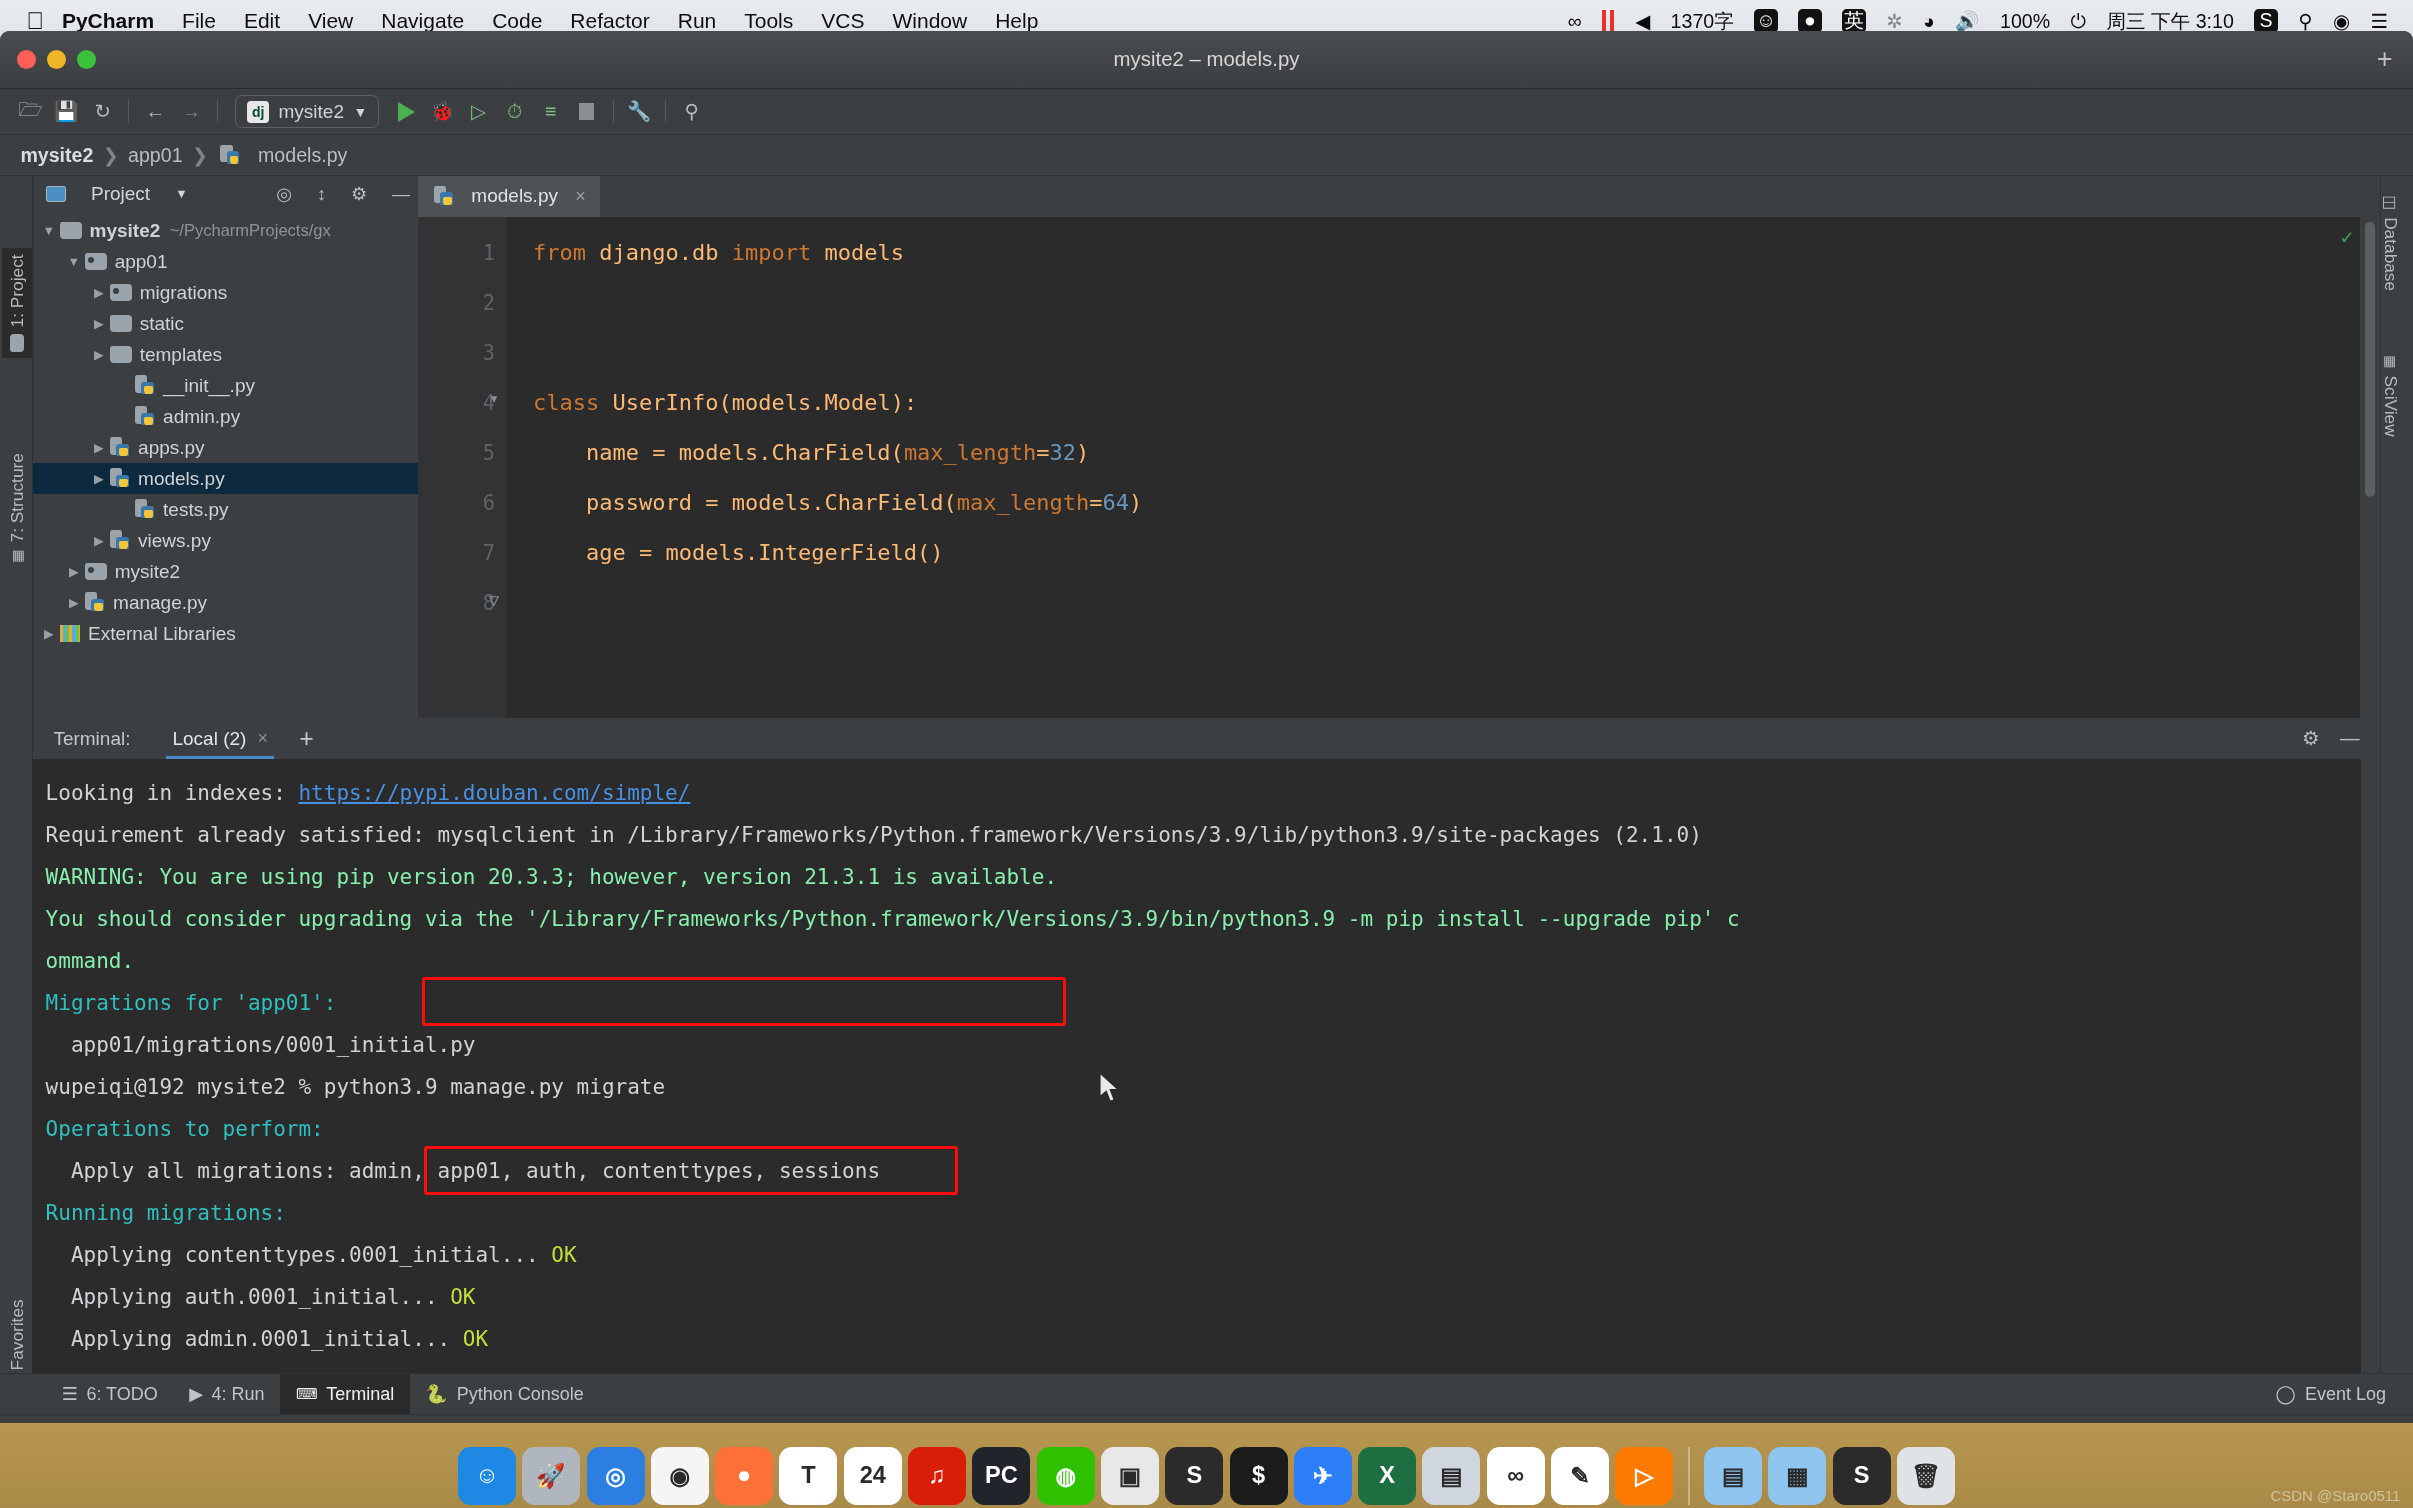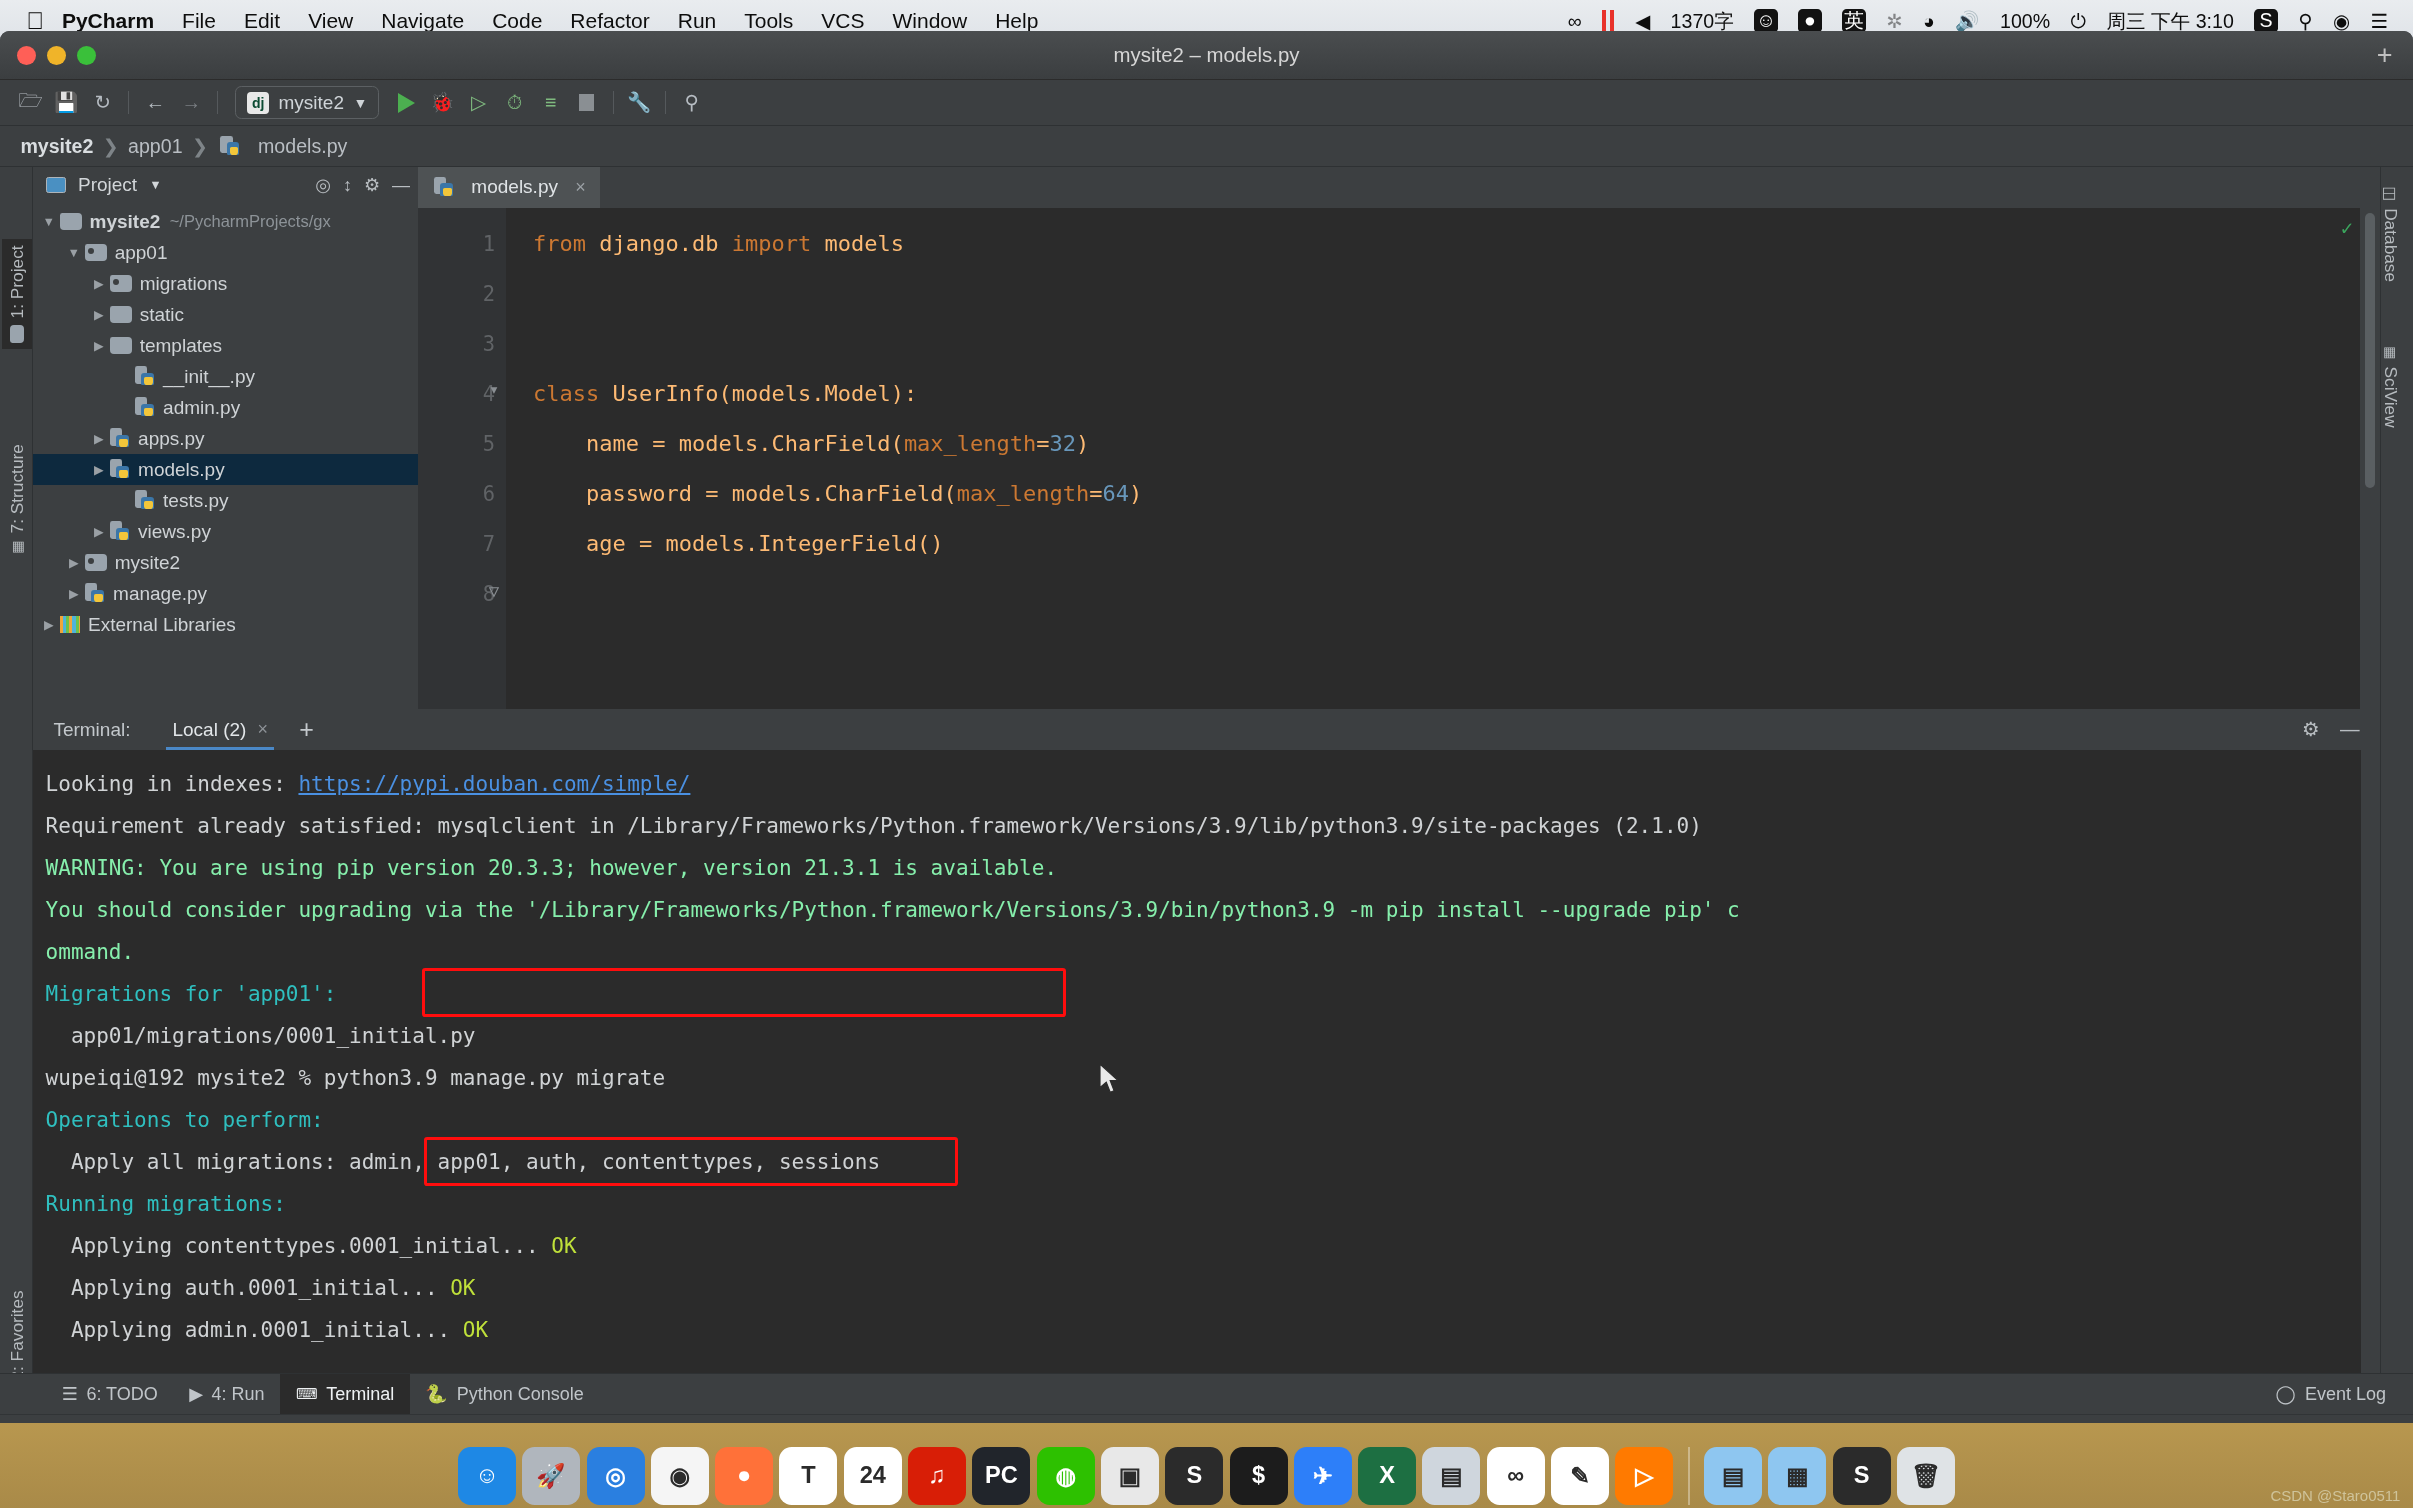--- a/index.html
+++ b/index.html
@@ -34,21 +34,21 @@
      background: repeating-linear-gradient(90deg,#e8312a 0 3.9px,transparent 3.9px 7.9px); }
 
   
   .ideawin {
     position: absolute; top: 31px; left: 0; width: 2413px; height: 1424px;
     background: #3c3f41;
     border-radius: 9.4px 9.4px 0 0;
     overflow: hidden;
   }
   .titlebar {
-    position: relative; height: 49px;
+    position: relative; height: 58px;
     background: linear-gradient(180deg,#4a4d4f 0%,#3b3e40 100%);
     border-bottom: 0.8px solid #2b2b2b;
     display: flex; align-items: center;
   }
   .traffic { display: flex; gap: 11px; margin-left: 17.3px; }
   .tl { width: 19px; height: 19px; border-radius: 50%; }
   .tl.r { background: #ff5f57; } .tl.y { background: #f0b429; } .tl.g { background: #3ac03a; }
   .wintitle {
     position: absolute; left: 0; right: 0; text-align: center;
     font-size: 20.4px; color: #d6d6d6;
@@ -97,21 +97,21 @@
     display: flex; align-items: center; gap: 7px;
   }
   .vlabel.lft { transform-origin: left top; transform: rotate(-90deg); }
   .vlabel.rgt { transform-origin: left top; transform: rotate(90deg); }
   .vlabel.active { background: #2b2b2b; }
 
   
   .projpanel { width: 385px; background: #3c3f41; display: flex; flex-direction: column; flex: 0 0 385px; }
   .projhead {
     height: 36px; display: flex; align-items: center; padding: 0 7.9px 0 12.6px;
-    font-size: 19px; color: #d2d6d9; gap: 12px;
+    font-size: 19px; color: #d2d6d9; gap: 25px;
   }
   .projhead .ic { color: #b8bdc1; font-size: 18px; }
   .projhead .spacer { flex: 1; }
   .tree { flex: 1; overflow: hidden; font-size: 19px; color: #cfd3d6; padding-top: 3.1px; }
   .trow { display: flex; align-items: center; height: 31px; white-space: nowrap; padding-right: 4.7px; }
   .trow.sel { background: #0d293e; }
   .arrow { width: 15.7px; text-align: center; color: #9aa0a5; font-size: 12.6px; flex: 0 0 15.7px; }
   .ficon { width: 22px; height: 17.3px; margin: 0 7.9px 0 3.1px; flex: 0 0 22px; display:inline-block; }
   .fold { background: #9aa4ad; border-radius: 2.4px 3.9px 3.9px 3.9px; position: relative; }
   .fold.src::after { content:''; position:absolute; left:3.1px; top:3.9px; width:6.3px;height:6.3px;

